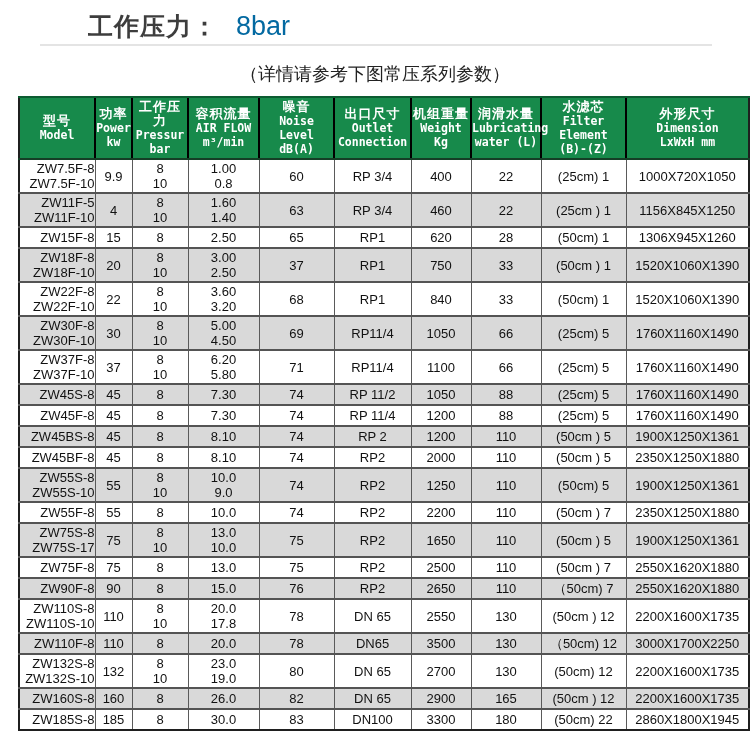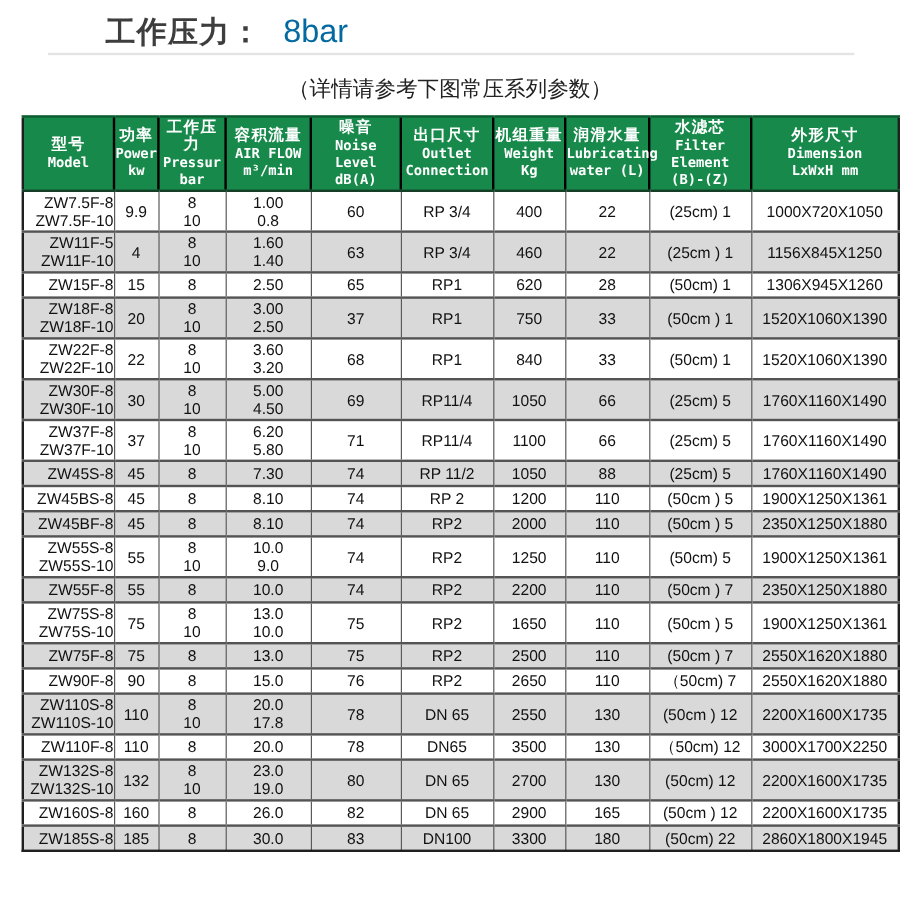--- a/index.html
+++ b/index.html
@@ -281,20 +281,38 @@
           </td>
           <td class="col-noise">74</td>
           <td class="col-outlet">RP 11/2</td>
           <td class="col-weight">1050</td>
           <td class="col-water">88</td>
           <td class="col-filter">(25cm) 5</td>
           <td class="col-dimension">1760X1160X1490</td>
         </tr>
         <tr class="single">
           <td class="col-model">
+            <div>ZW45F-8</div>
+          </td>
+          <td class="col-power">45</td>
+          <td class="col-pressure">
+            <div>8</div>
+          </td>
+          <td class="col-airflow">
+            <div>7.30</div>
+          </td>
+          <td class="col-noise">74</td>
+          <td class="col-outlet">RP 11/4</td>
+          <td class="col-weight">1200</td>
+          <td class="col-water">88</td>
+          <td class="col-filter">(25cm) 5</td>
+          <td class="col-dimension">1760X1160X1490</td>
+        </tr>
+        <tr class="single">
+          <td class="col-model">
             <div>ZW45BS-8</div>
           </td>
           <td class="col-power">45</td>
           <td class="col-pressure">
             <div>8</div>
           </td>
           <td class="col-airflow">
             <div>8.10</div>
           </td>
           <td class="col-noise">74</td>
@@ -357,21 +375,21 @@
           <td class="col-noise">74</td>
           <td class="col-outlet">RP2</td>
           <td class="col-weight">2200</td>
           <td class="col-water">110</td>
           <td class="col-filter">(50cm ) 7</td>
           <td class="col-dimension">2350X1250X1880</td>
         </tr>
         <tr class="double">
           <td class="col-model">
             <div>ZW75S-8</div>
-            <div>ZW75S-10</div>
+            <div>ZW75S-17</div>
           </td>
           <td class="col-power">75</td>
           <td class="col-pressure">
             <div>8</div>
             <div>10</div>
           </td>
           <td class="col-airflow">
             <div>13.0</div>
             <div>10.0</div>
           </td>

